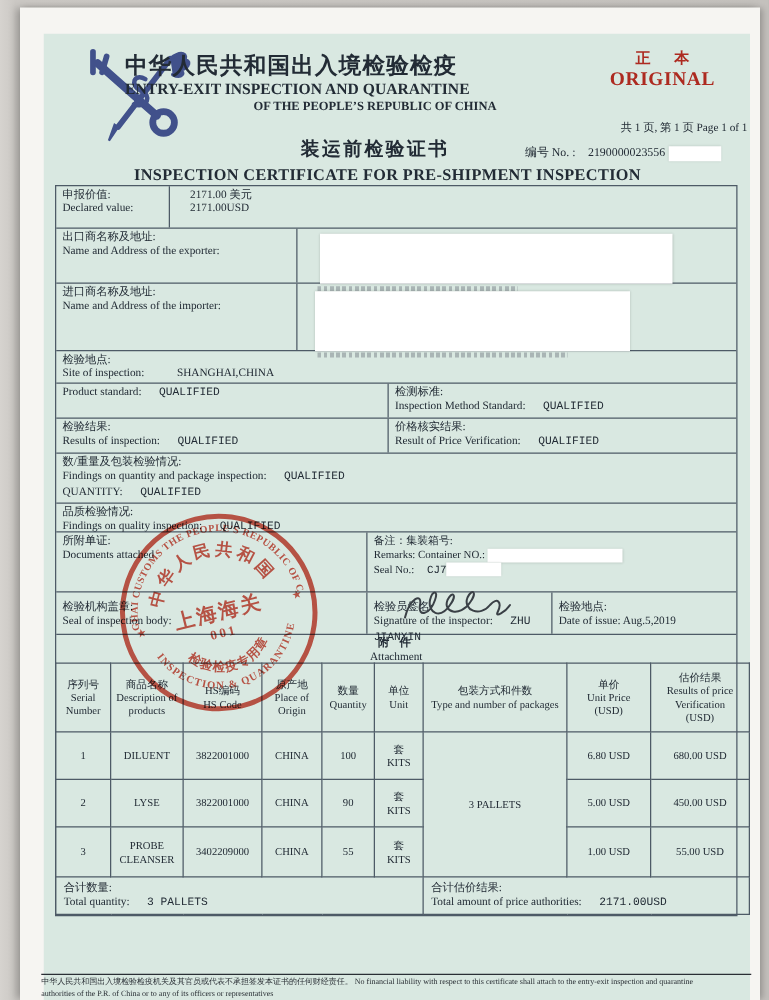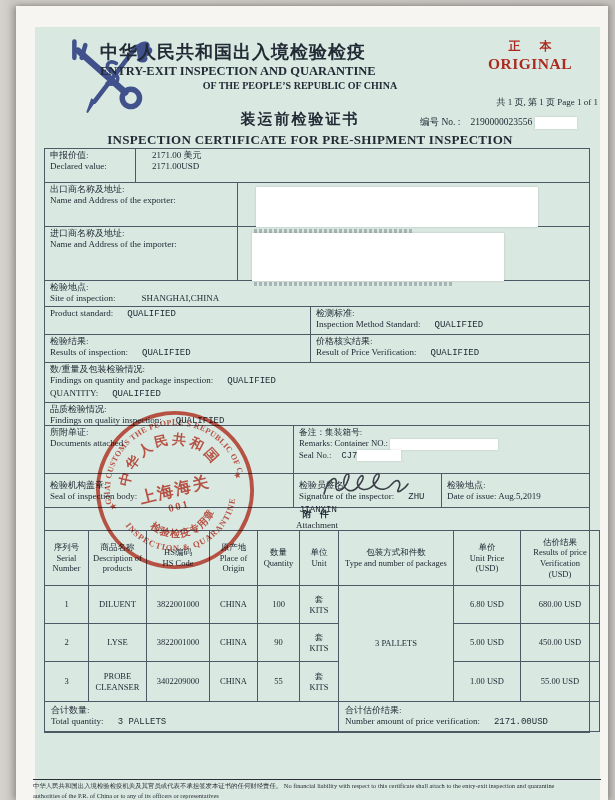--- a/index.html
+++ b/index.html
@@ -303,21 +303,21 @@
         <td>1.00 USD</td>
         <td>55.00 USD</td>
       </tr>
       <tr style="height:30px;">
         <td colspan="6" class="tot">
           <div>合计数量:</div>
           <div><span>Total quantity:</span><span class="vgap">3 PALLETS</span></div>
         </td>
         <td colspan="3" class="tot">
           <div>合计估价结果:</div>
-          <div><span>Number amount of price verification:</span><span class="vgap">2171.00USD</span></div>
+          <div><span>Total amount of price authorities:</span><span class="vgap">2171.00USD</span></div>
         </td>
       </tr>
     </tbody>
       </table>
   </div>
 
   <div class="abs-redact" style="left:256px;top:187px;width:282px;height:40px;"></div>
   <div class="abs-redact" style="left:252px;top:233px;width:252px;height:48px;"></div>
   <div class="smudge" style="left:254px;top:229px;width:160px;"></div>
   <div class="smudge" style="left:254px;top:282px;width:200px;"></div>

